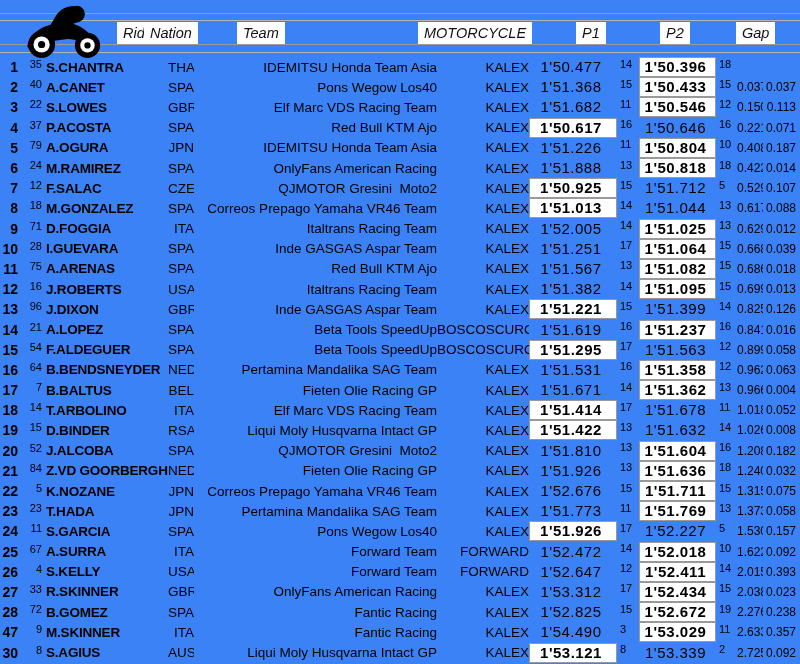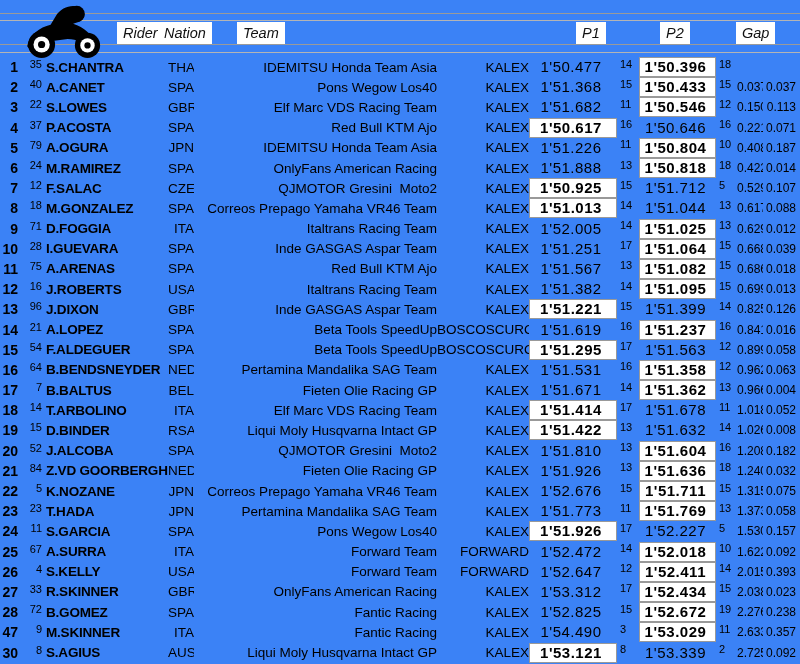--- a/index.html
+++ b/index.html
@@ -17,21 +17,21 @@
   .rule.r1{top:13px;}
   .rule.r2{top:20px;background:#b4b4b4;}
   .rule.r3{top:44px;}
   .rule.r4{top:52px;background:#b4b4b4;}
   .hlab{
     position:absolute;top:22px;height:22px;line-height:22px;
     font-style:italic;font-size:14.5px;color:#111;white-space:nowrap;z-index:3;
     background:#fff;padding:0 6px;
   }
   .h-rider{left:117px;}
-  .h-nation{left:158px;}
+  .h-nation{left:144px;}
   .h-team{left:237px;}
   .h-moto{left:418px;}
   .h-p1{left:576px;}
   .h-p2{left:660px;}
   .h-gap{left:736px;}
   .bike-icon{position:absolute;left:20px;top:3px;z-index:4;}
   
   .rows{position:absolute;top:57px;left:0;width:800px;}
   .row{
     display:flex;align-items:center;height:20.2px;width:800px;
@@ -82,20 +82,21 @@
       </g>
       <g fill="#000">
         <circle cx="24" cy="46" r="4"></circle>
         <circle cx="75" cy="47" r="3.5"></circle>
       </g>
     </svg>
 
     <span class="hlab h-rider">Rider</span>
     <span class="hlab h-nation">Nation</span>
     <span class="hlab h-team">Team</span>
+    <span class="hlab h-moto">MOTORCYCLE</span>
     <span class="hlab h-p1">P1</span>
     <span class="hlab h-p2">P2</span>
     <span class="hlab h-gap">Gap</span>
   </div>
 
   <div class="rows" id="rows">
       <div class="row">
         <span class="c-pos">1</span>
         <span class="c-num">35</span>
         <span class="c-name">S.CHANTRA</span>

